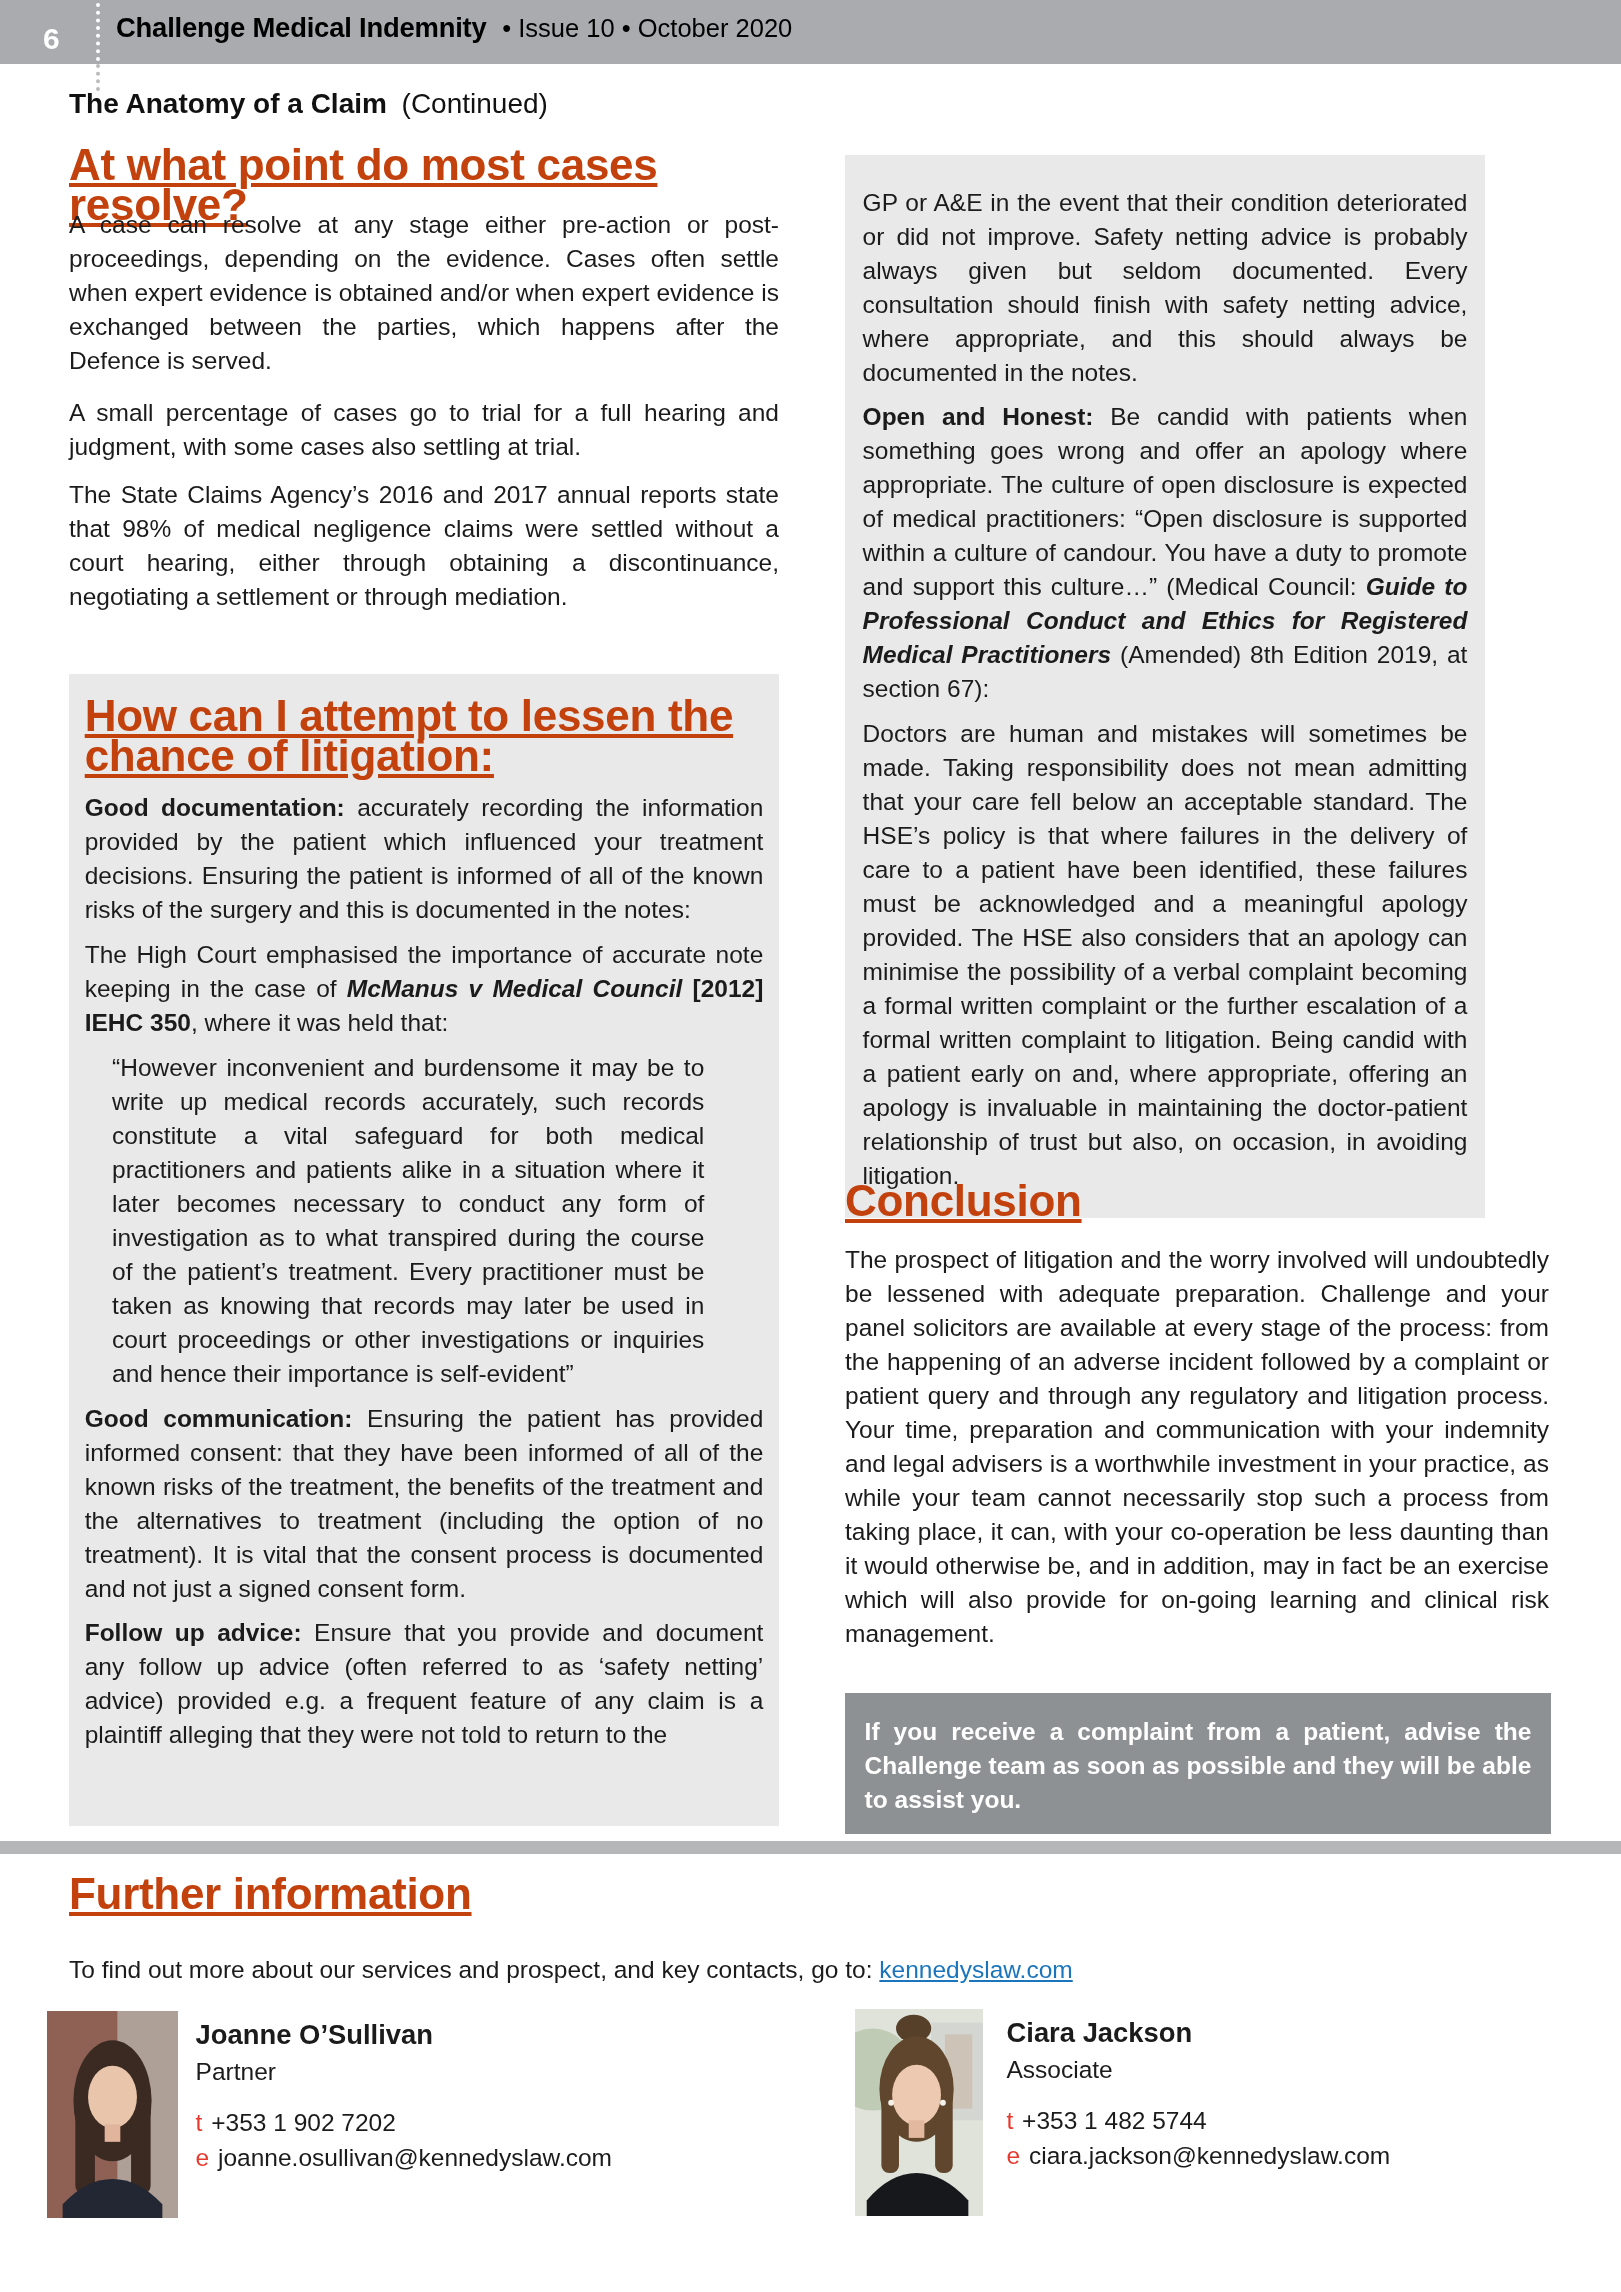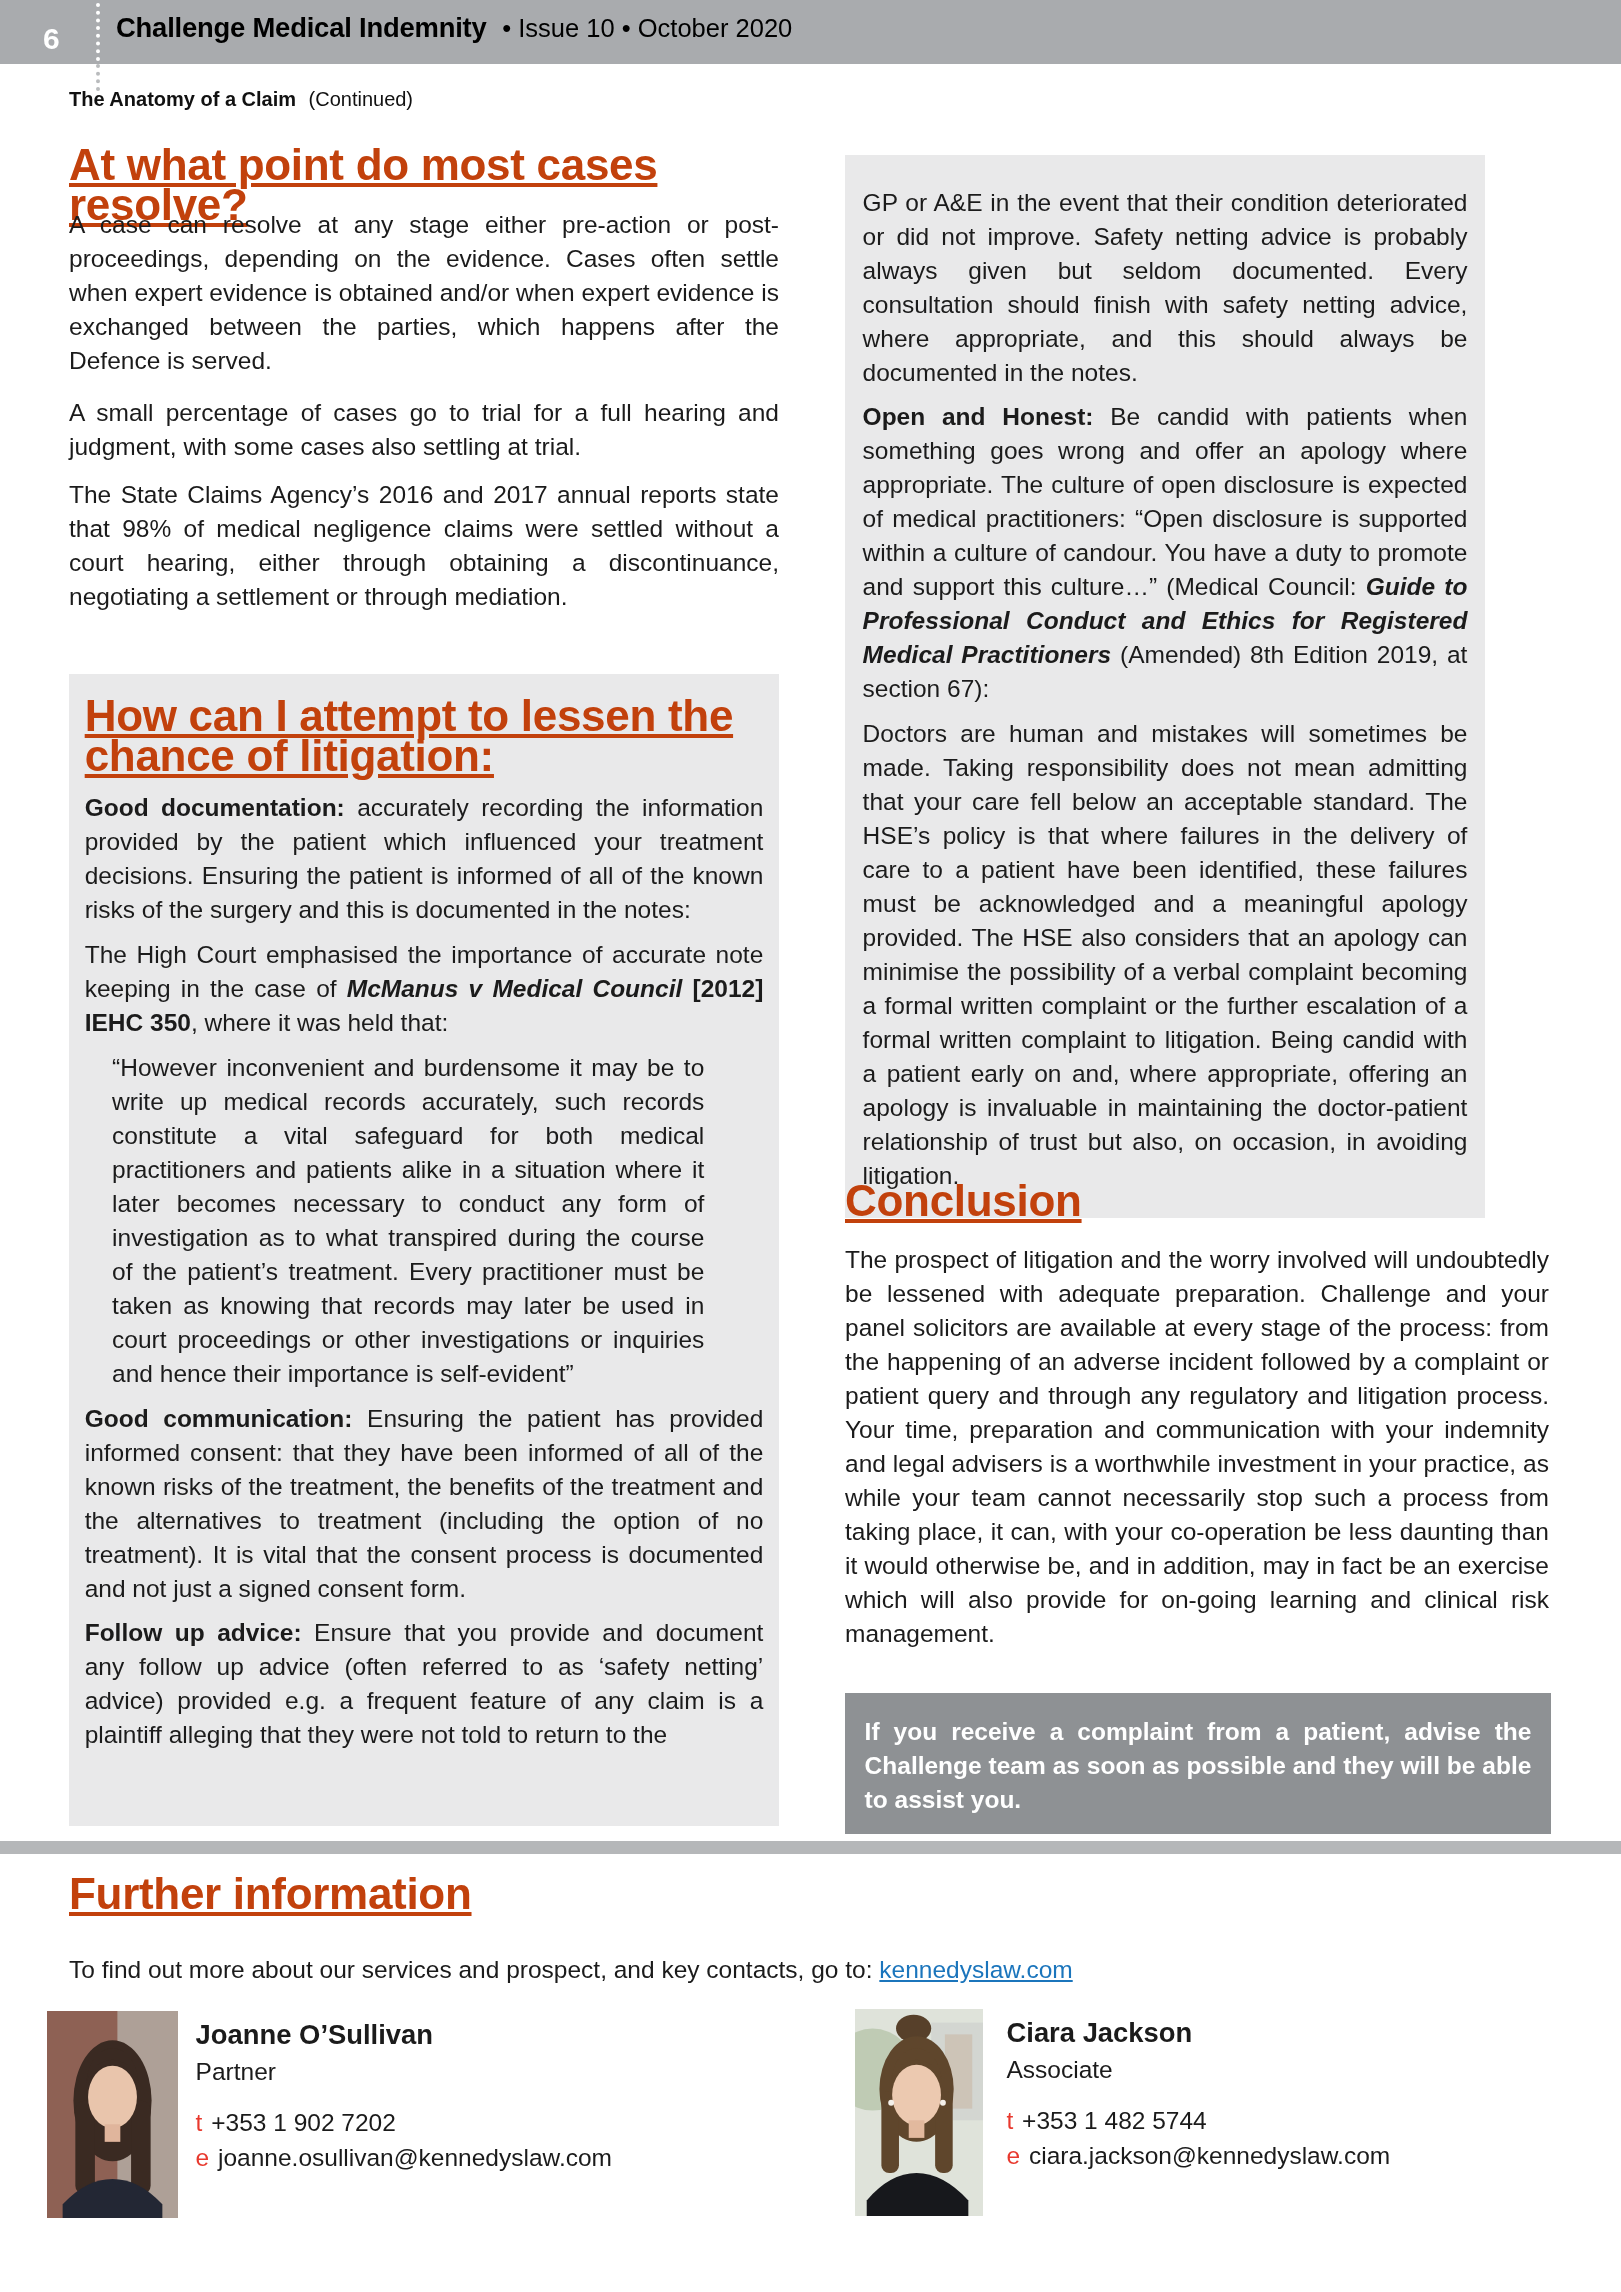--- a/index.html
+++ b/index.html
@@ -9,21 +9,21 @@
   }
   
   .topbar{position:absolute;left:0;top:0;width:1621px;height:64px;background:#a9abae;}
   .pagenum{position:absolute;left:43px;top:21.6px;font-size:30px;font-weight:bold;color:#ffffff;}
   .dots-in{position:absolute;left:96px;top:2.9px;height:58px;width:0;border-left:4.9px dotted #ffffff;}
   .dots-below{position:absolute;left:96px;top:64px;height:27.4px;width:0;border-left:4.9px dotted #b9bbbd;}
   .bartext{position:absolute;left:116px;top:12px;display:flex;align-items:baseline;color:#000000;}
   .brand{font-size:27.4px;font-weight:bold;letter-spacing:-0.2px;}
   .issue{font-size:25.5px;margin-left:15.7px;}
   
-  .anatomy{position:absolute;left:69px;top:88px;font-size:20px;color:#111;}
+  .anatomy{position:absolute;left:69px;top:88px;font-size:28px;color:#111;}
   .anatomy .b{font-weight:bold;}
   .anatomy .n{margin-left:6.9px;}
   
   .redhead{font-size:44px;font-weight:bold;color:#c2410c;letter-spacing:-0.3px;margin:0;line-height:40px;text-decoration:underline;}
   .body{font-size:24.5px;line-height:34px;text-align:justify;margin:0 0 10.8px 0;}
   .bi{font-weight:bold;font-style:italic;}
   .bold{font-weight:bold;}
   
   .col-left{position:absolute;left:69px;top:139px;width:710px;}
   .col-right{position:absolute;left:845px;top:139px;width:704px;}

